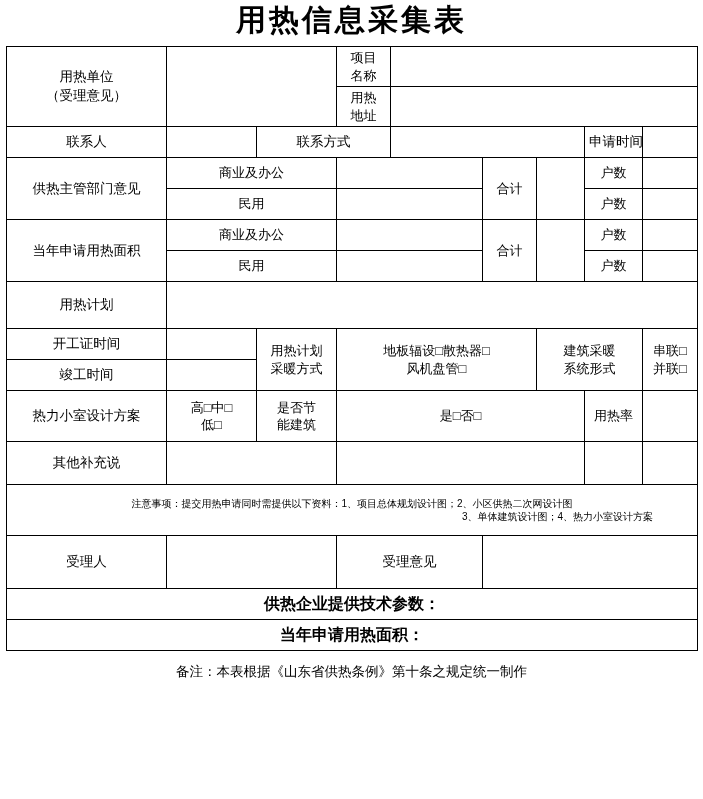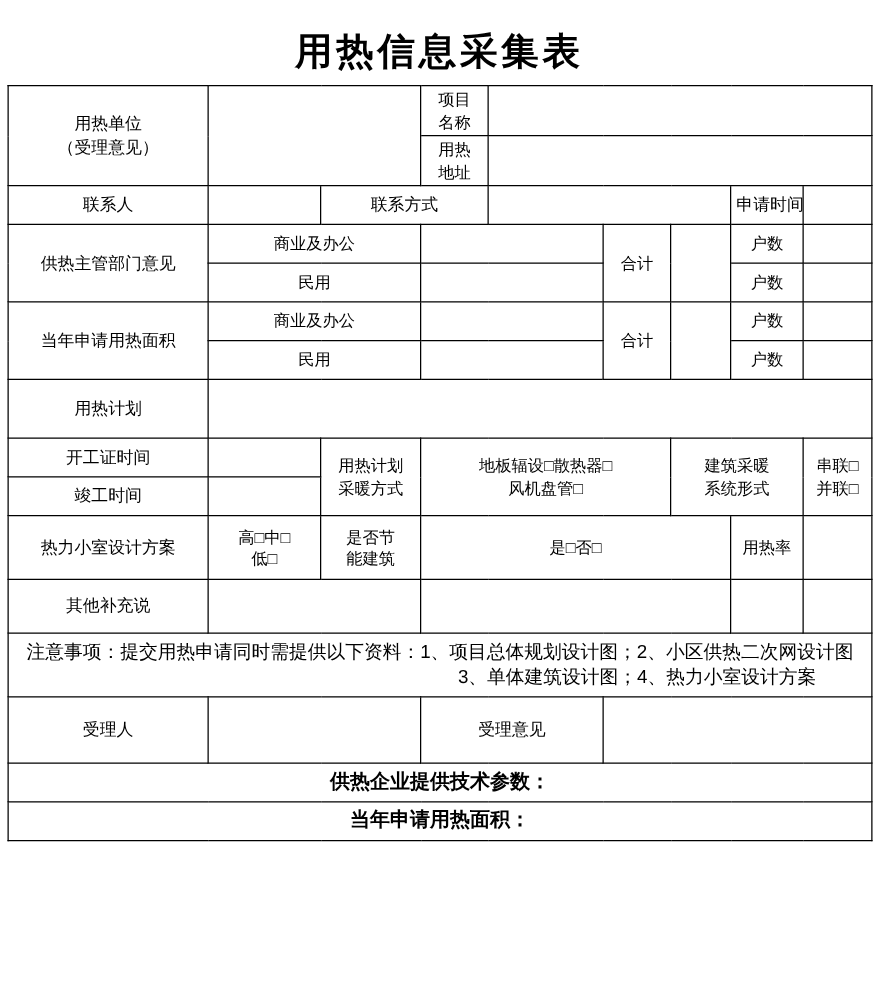--- a/index.html
+++ b/index.html
@@ -20,21 +20,21 @@
     height: 799px;
     box-sizing: border-box;
     padding: 0 6px;
   }
   .doc-title {
     text-align: center;
     font-family: "Liberation Serif", serif;
     font-size: 30px;
     font-weight: 700;
     letter-spacing: 3px;
-    padding-top: 24px;
+    padding-top: 2px;
     padding-bottom: 8px;
     line-height: 1.2;
   }
   table.form {
     width: 691px;
     border-collapse: collapse;
     table-layout: fixed;
     font-size: 13px;
   }
   table.form td {
@@ -45,21 +45,21 @@
     line-height: 1.35;
     height: 26px;
   }
   td.lbl {
     font-size: 13.5px;
   }
   td.tall {
     height: 38px;
   }
   .note {
-    font-size: 15px;
+    font-size: 10px;
     line-height: 1.7;
     text-align: left;
     padding: 4px 8px 4px 8px;
   }
   .note .ln2 {
     display: block;
     text-align: right;
     padding-right: 40px;
   }
   .leftbold {
@@ -238,14 +238,15 @@
     <tr>
       <td class="leftbold big1" colspan="9">供热企业提供技术参数：</td>
     </tr>
 
     <tr>
       <td class="leftbold big2" colspan="9">当年申请用热面积：</td>
     </tr>
   </tbody>
     </table>
 
+  <div class="bottom-note">备注：本表根据《山东省供热条例》第十条之规定统一制作</div>
 
 </div>
 
 </body></html>

